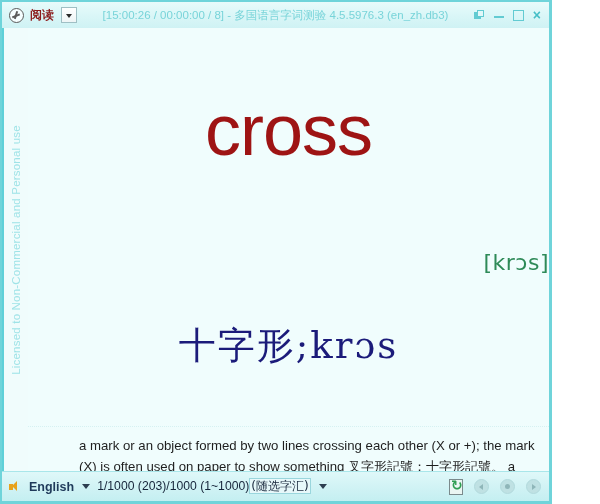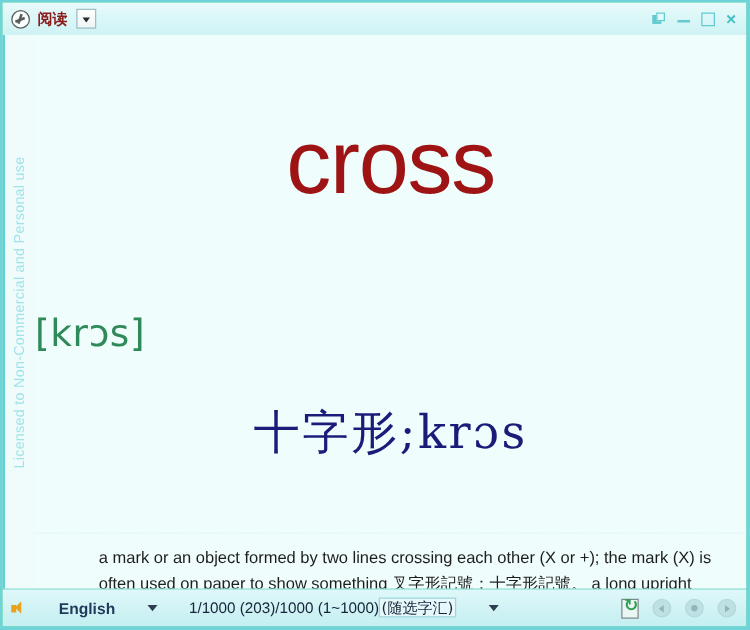--- a/index.html
+++ b/index.html
@@ -10,24 +10,24 @@
   body {
     width: 600px;
     height: 504px;
     overflow: hidden;
     font-family: "Liberation Sans", sans-serif;
   }
 
   #app-window {
     position: absolute;
     left: 0; top: 0;
-    width: 600px;
+    width: 552px;
     height: 504px;
     box-sizing: border-box;
-    background: #22c55e;
+    background: #14532d;
     border: 2px solid #6fd4da;
     border-right-width: 3px;
     border-bottom-width: 3px;
   }
 
   
   #title-bar {
     position: absolute;
     left: 0; top: 0;
     right: 0;
@@ -218,23 +218,23 @@
     line-height: 100px;
     font-weight: normal;
     color: #9e1414;
     letter-spacing: -1px;
   }
 
   #phonetic {
     position: absolute;
     left: 0; right: 0;
     top: 222px;
-    text-align: left;
-    font-family: "DejaVu Sans", sans-serif;
-    font-size: 30px;
+    text-align: right;
+    font-family: "DejaVu Sans", sans-serif;
+    font-size: 22px;
     color: #2e8a58;
     letter-spacing: 0.5px;
   }
 
   #translation {
     position: absolute;
     left: 0; right: 0;
     top: 293px;
     text-align: center;
     font-family: "DejaVu Serif", serif;
@@ -277,21 +277,20 @@
     position: absolute;
     left: 0; right: 0;
     bottom: 0;
     height: 30px;
     background: linear-gradient(to bottom, #dff8f9 0%, #cff2f4 60%, #c4eff1 100%);
     border-top: 1px solid #a9e6ea;
     display: flex;
     align-items: center;
     padding: 0 8px 0 7px;
     box-sizing: border-box;
-    gap: 18px;
   }
   #sb-speaker-icon {
     width: 14px;
     height: 13px;
     position: relative;
     flex: 0 0 auto;
     margin-right: 6px;
   }
   #sb-speaker-icon::before {
     content: "";
@@ -398,20 +397,23 @@
 
 <div id="app-window">
 
   <div id="title-bar">
     <div class="tb-app-icon"></div>
     <div id="tb-mode-label">阅读</div>
     <div id="tb-mode-dropdown">
       <span></span>
     </div>
 
+    <div id="tb-title">
+      <span>[15:00:26 / 00:00:00 / 8] - </span><span class="t-cn">多国语言字词测验</span><span> 4.5.5976.3 (en_zh.db3)</span>
+    </div>
 
     <div id="tb-buttons">
       <div class="tb-btn tb-pin"></div>
       <div class="tb-btn tb-min"></div>
       <div class="tb-btn tb-max"></div>
       <div class="tb-btn tb-close">×</div>
     </div>
   </div>
 
   <div id="license-strip">

